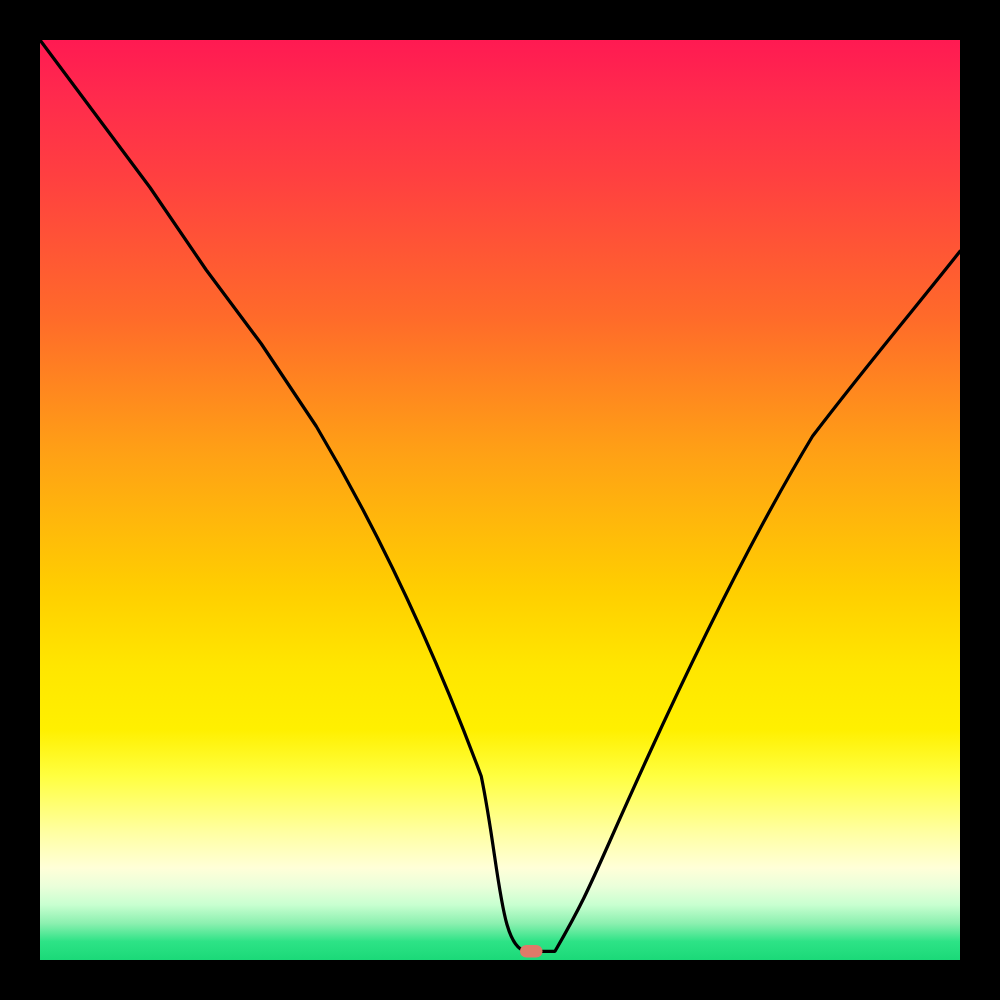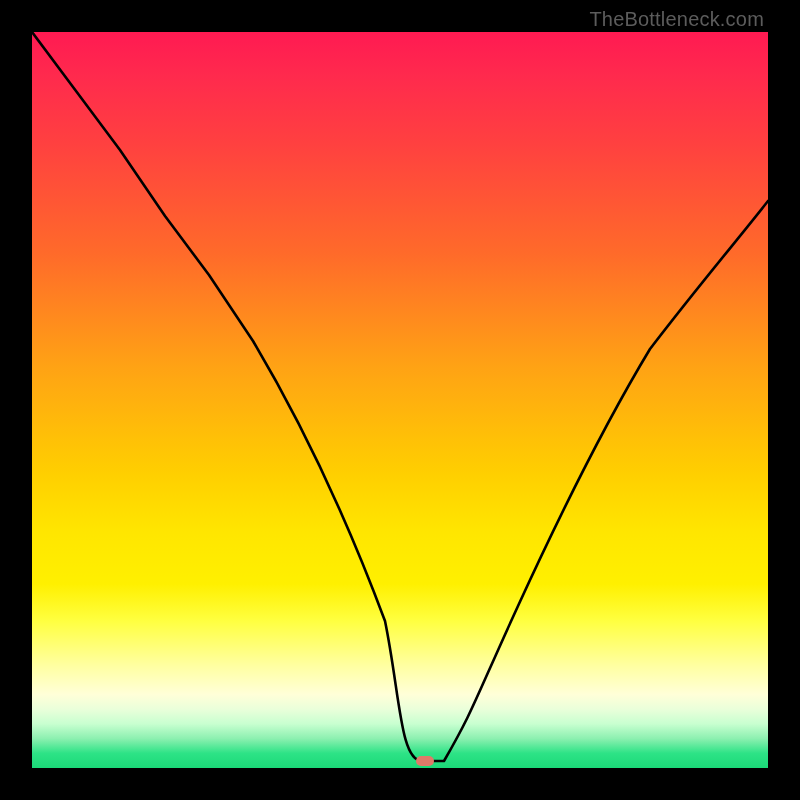--- a/index.html
+++ b/index.html
@@ -82,14 +82,13 @@
                C 265 383, 309 471, 353 589
                C 368 662, 368 729, 390 729
                L 412 729
                C 442 677, 442 670, 486 574
                C 530 478, 574 390, 618 317
                C 663 258, 707 206, 736 169" fill="none" stroke="#000" stroke-width="2.6" stroke-linejoin="round" stroke-linecap="round"></path>
       <rect x="384" y="724" width="18" height="10" rx="5" ry="5" fill="#df7a69"></rect>
     </svg>
   </div>
 
-  <div class="watermark">TheBottleneck.com</div>
 </div>
 
 </body></html>

